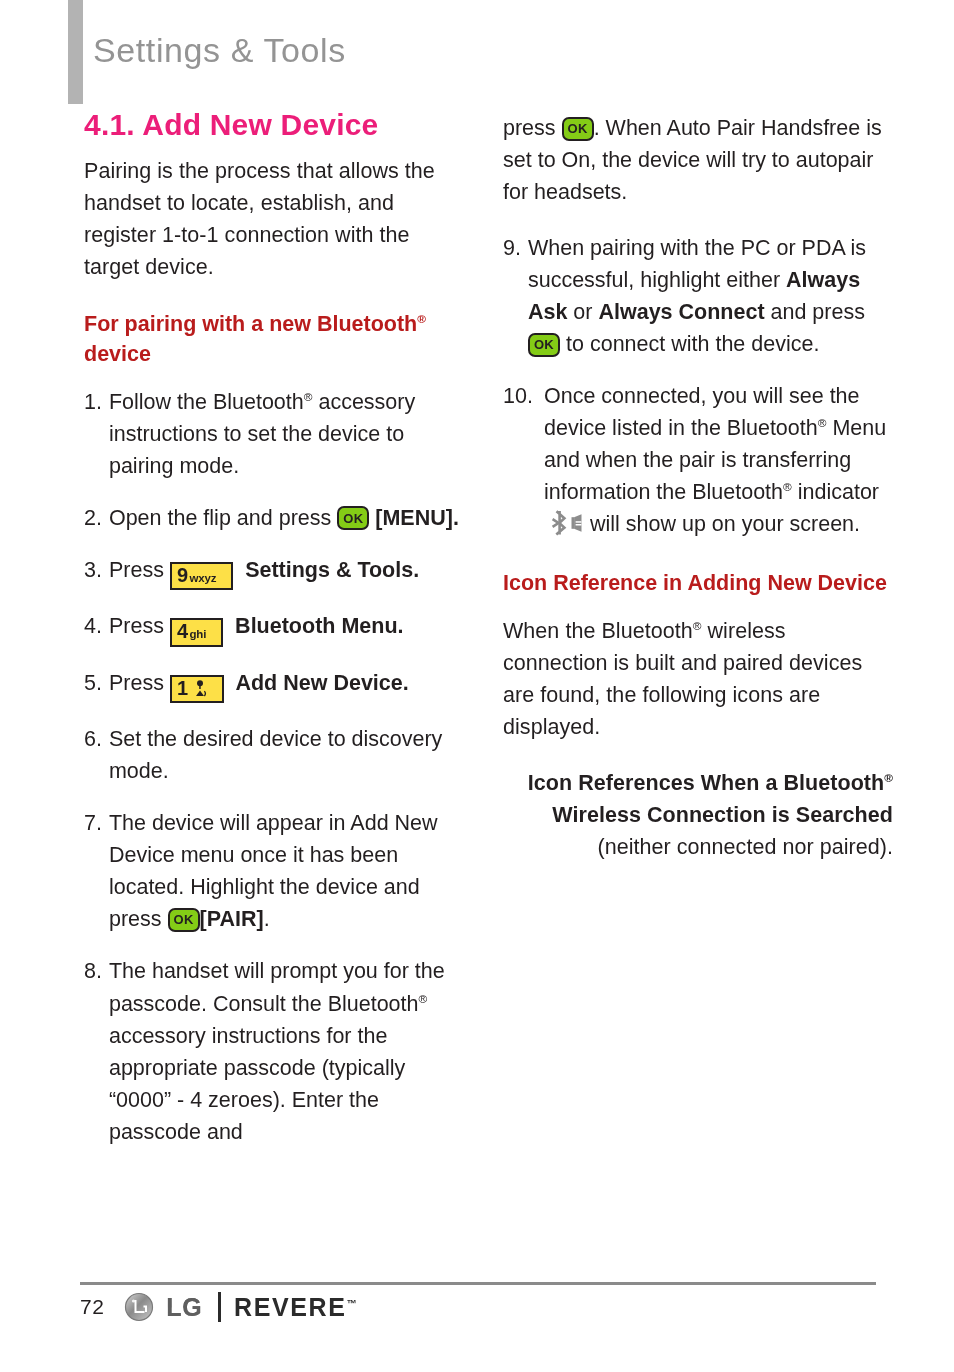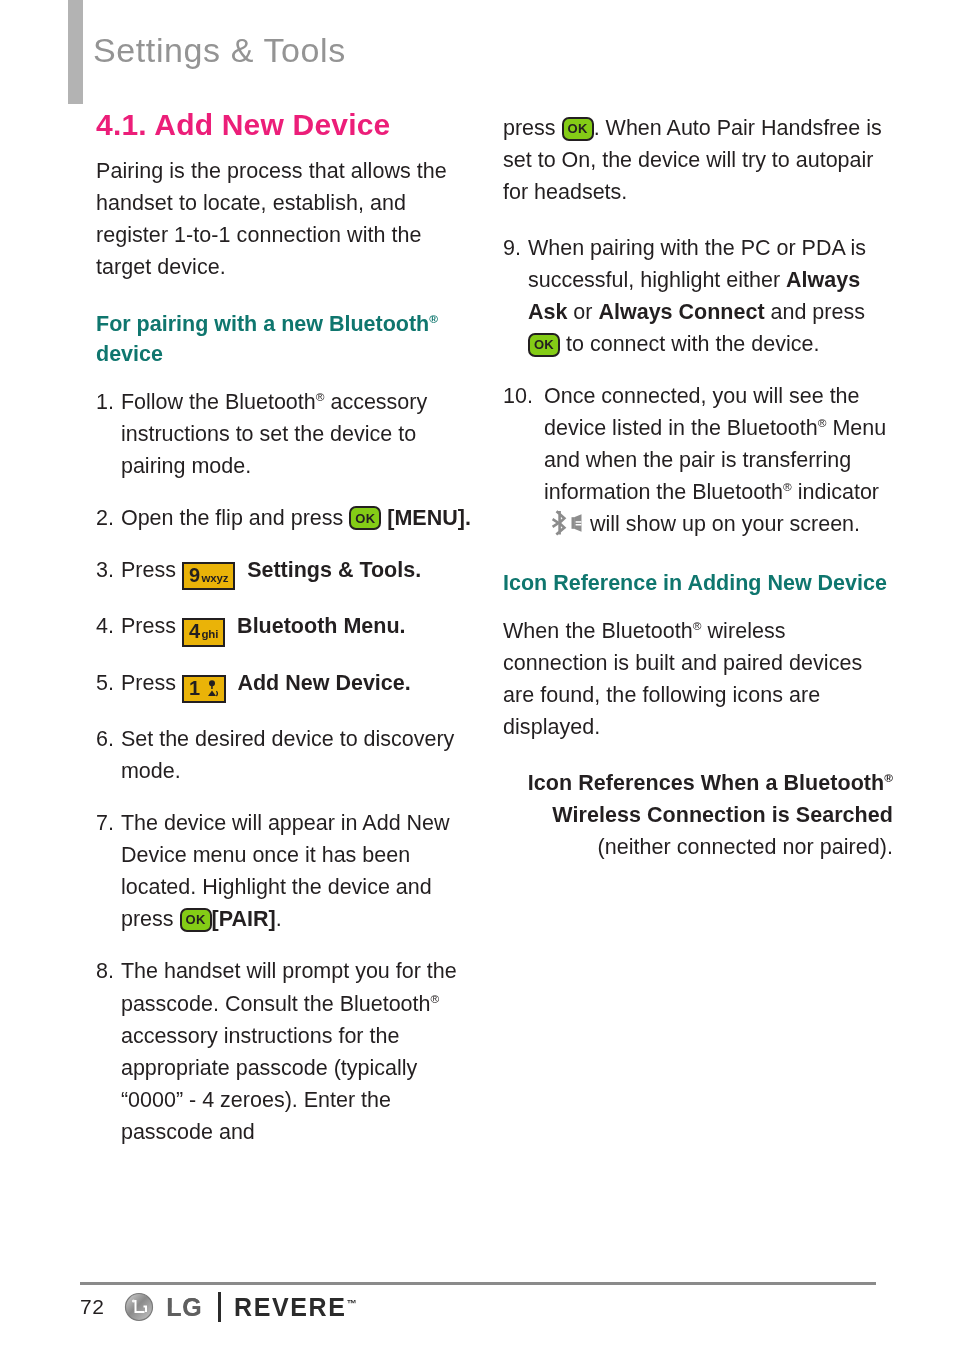--- a/index.html
+++ b/index.html
@@ -41,21 +41,21 @@
     font-weight: 400;
     white-space: nowrap;
   }
 
   
   .col {
     position: absolute;
     top: 108px;
     width: 378px;
   }
-  .col-left  { left: 96px; }
+  .col-left  { left: 84px; }
   .col-right { left: 503px; top: 112px; width: 390px; }
 
   h2.section-title {
     margin: 0 0 12px 0;
     font-size: 30px;
     line-height: 1.15;
     font-weight: 700;
     color: #ec1e79;
     letter-spacing: 0.2px;
   }
@@ -66,21 +66,21 @@
     line-height: 1.49;
     color: #231f20;
     letter-spacing: 0.05px;
   }
 
   h3.sub {
     margin: 0 0 16px 0;
     font-size: 21.5px;
     line-height: 1.42;
     font-weight: 700;
-    color: #0f766e;
+    color: #b91c1c;
   }
 
   
   .step {
     position: relative;
     display: flex;
     margin: 0 0 20px 0;
     font-size: 21.5px;
     line-height: 1.49;
     color: #231f20;
@@ -116,23 +116,23 @@
     vertical-align: 2px;
     color: #231f20;
     font-family: "Liberation Sans", sans-serif;
     text-align: right;
   }
 
   
   .kp {
     display: inline-block;
     border: 2px solid #231f20;
-    background: #eab308;
+    background: #fde047;
     vertical-align: -5px;
-    padding: 1px 5px 2px 5px;
+    padding: 1px 15px 2px 5px;
     line-height: 1;
     white-space: nowrap;
     color: #231f20;
   }
   .kp .d {
     font-size: 20px;
     font-weight: 700;
     letter-spacing: -0.5px;
   }
   .kp .l {

